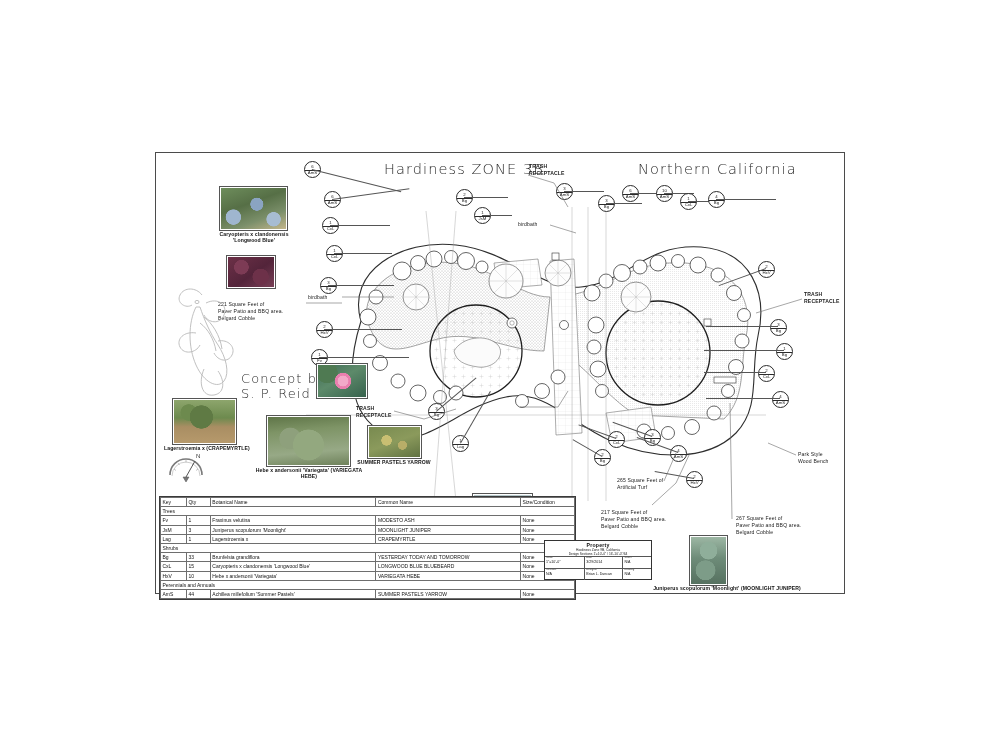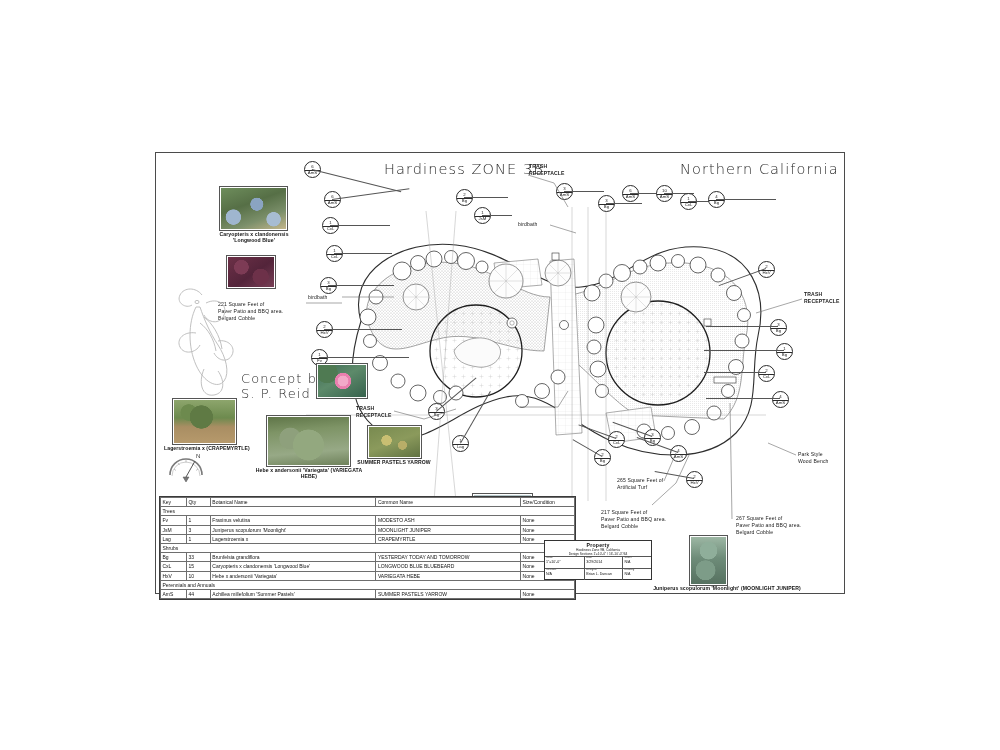--- a/index.html
+++ b/index.html
@@ -10,21 +10,21 @@
   #sheet{position:absolute;left:155px;top:152px;width:690px;height:442px;
          border:1.4px solid #4b4b4b;background:#ffffff;box-sizing:border-box;}
 
   .abs{position:absolute;}
 
   
   .script{font-family:"DejaVu Sans",sans-serif;font-weight:300;
           letter-spacing:1.1px;color:#2b2b2b;}
 
   #title-zone{left:228px;top:8px;font-size:14.5px;}
-  #title-region{left:524px;top:8px;font-size:14.5px;}
+  #title-region{left:482px;top:8px;font-size:14.5px;}
 
   #concept{left:85px;top:218px;font-size:13px;line-height:1.18;white-space:pre-line;}
 
   
   .note{font-size:5.1px;line-height:1.42;color:#1b1b1b;letter-spacing:.15px;
         white-space:pre-line;font-family:"Liberation Sans",sans-serif;}
   .note-b{font-weight:bold;}
   .cap{font-size:5.1px;font-weight:bold;letter-spacing:.1px;color:#111;
        text-align:center;}
   .cap-l{font-size:5.1px;font-weight:bold;letter-spacing:.1px;color:#111;}

